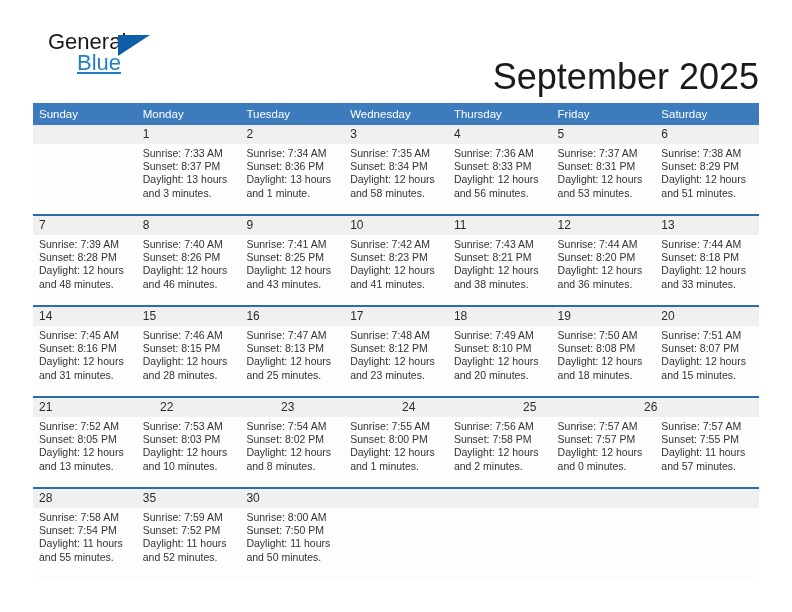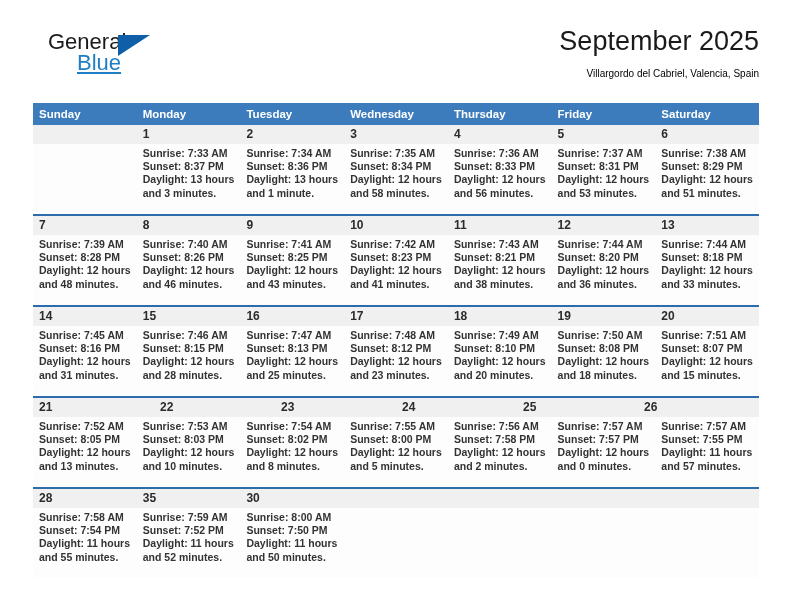--- a/index.html
+++ b/index.html
@@ -68,41 +68,41 @@
     border-bottom: 21px solid transparent;
   }
 
   .title-block {
     position: absolute;
     right: 0;
     top: -4px;
     text-align: right;
   }
   .cal-title {
-    font-size: 27px;
+    font-size: 36px;
     color: #1a1a1a;
     line-height: 34px;
     font-weight: normal;
     white-space: nowrap;
+    margin-top: 36px;
   }
   .cal-subtitle {
     margin-top: 7px;
     font-size: 10px;
     color: #000000;
     line-height: 17px;
     white-space: nowrap;
   }
 
   
   .calendar {
     position: absolute;
     left: 33px;
     top: 103px;
     width: 726px;
-    font-weight: bold;
   }
 
   .dow-row {
     display: flex;
     background: #3c7cbd;
     height: 22px;
   }
   .dow-cell {
     flex: 1 1 0;
     color: #ffffff;
@@ -376,21 +376,21 @@
             <div class="body-cell">
               <div>Sunrise: 7:54 AM</div>
               <div>Sunset: 8:02 PM</div>
               <div>Daylight: 12 hours</div>
               <div>and 8 minutes.</div>
             </div>
             <div class="body-cell">
               <div>Sunrise: 7:55 AM</div>
               <div>Sunset: 8:00 PM</div>
               <div>Daylight: 12 hours</div>
-              <div>and 5 minutes.</div>
+              <div>and 1 minutes.</div>
             </div>
             <div class="body-cell">
               <div>Sunrise: 7:56 AM</div>
               <div>Sunset: 7:58 PM</div>
               <div>Daylight: 12 hours</div>
               <div>and 2 minutes.</div>
             </div>
             <div class="body-cell">
               <div>Sunrise: 7:57 AM</div>
               <div>Sunset: 7:57 PM</div>

